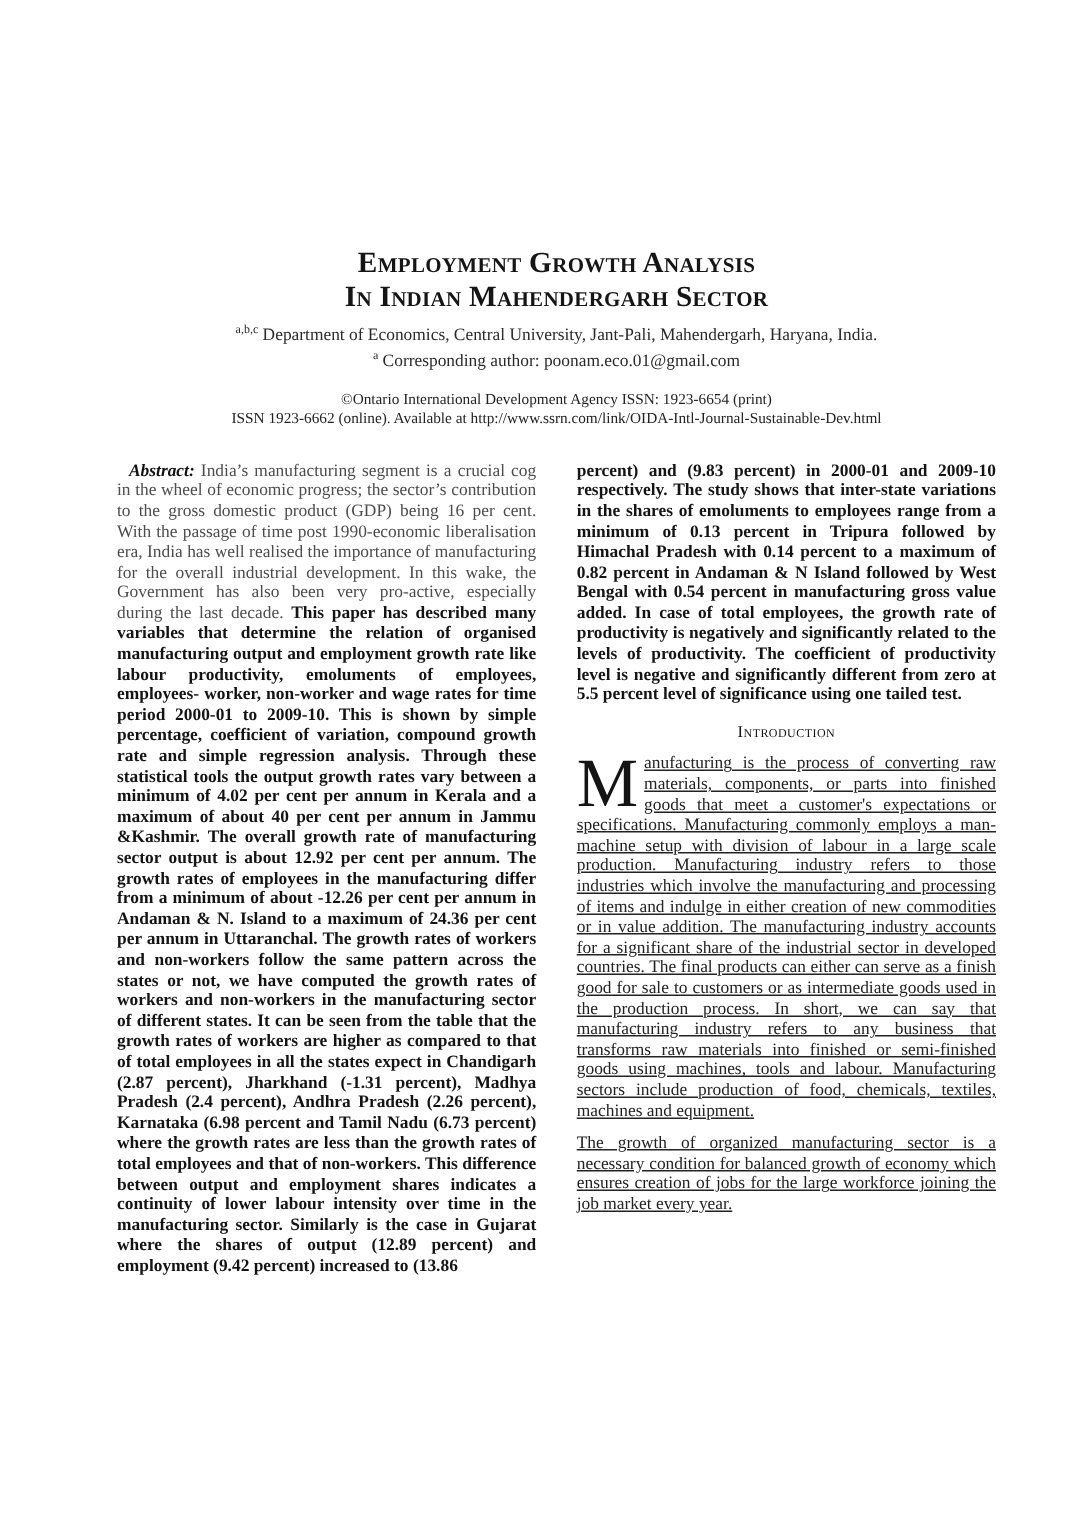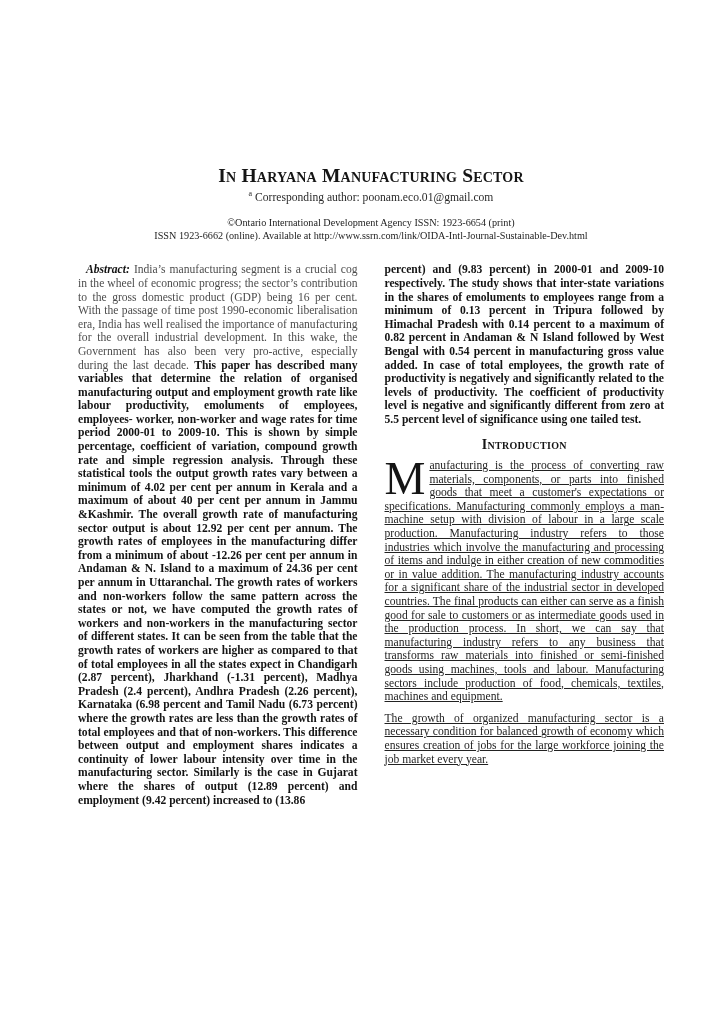--- a/index.html
+++ b/index.html
@@ -78,46 +78,48 @@
   .abs-bold  { font-weight: bold; color: #141414; }
   .kw-label {
     font-weight: bold;
     font-style: italic;
     color: #111111;
   }
   .kw-text { font-weight: bold; color: #141414; }
   .section-heading {
     margin: 12px 0 7px 0;
     text-align: center;
-    font-weight: bold;
+    font-weight: normal;
     font-variant: small-caps;
-    font-size: 14px;
+    font-size: 11px;
     letter-spacing: 0.3px;
     color: #141414;
   }
   .dropcap {
     float: left;
     font-size: 46px;
     line-height: 37px;
     padding: 1px 4px 0 0;
     color: #141414;
   }
   .intro-text { color: #222222; text-decoration: underline; }
 </style>
 </head>
 <body>
 
 <div class="page">
   <div class="content">
 
     <div class="title">
-      <div>In Haryana Manufacturing Sector</div>
+      <div>Employment Growth Analysis</div>
+      <div>In Indian Mahendergarh Sector</div>
     </div>
 
 
+    <div class="affiliation"><sup>a,b,c</sup><span> Department of Economics, Central University, Jant-Pali, Mahendergarh, Haryana, India.</span></div>
 
     <div class="corresponding"><sup>a</sup><span> Corresponding author: poonam.eco.01@gmail.com</span></div>
 
     <div class="publisher">
       <div>©Ontario International Development Agency ISSN: 1923-6654 (print)</div>
       <div>ISSN 1923-6662 (online). Available at http://www.ssrn.com/link/OIDA-Intl-Journal-Sustainable-Dev.html</div>
     </div>
 
     <div class="columns">
 

